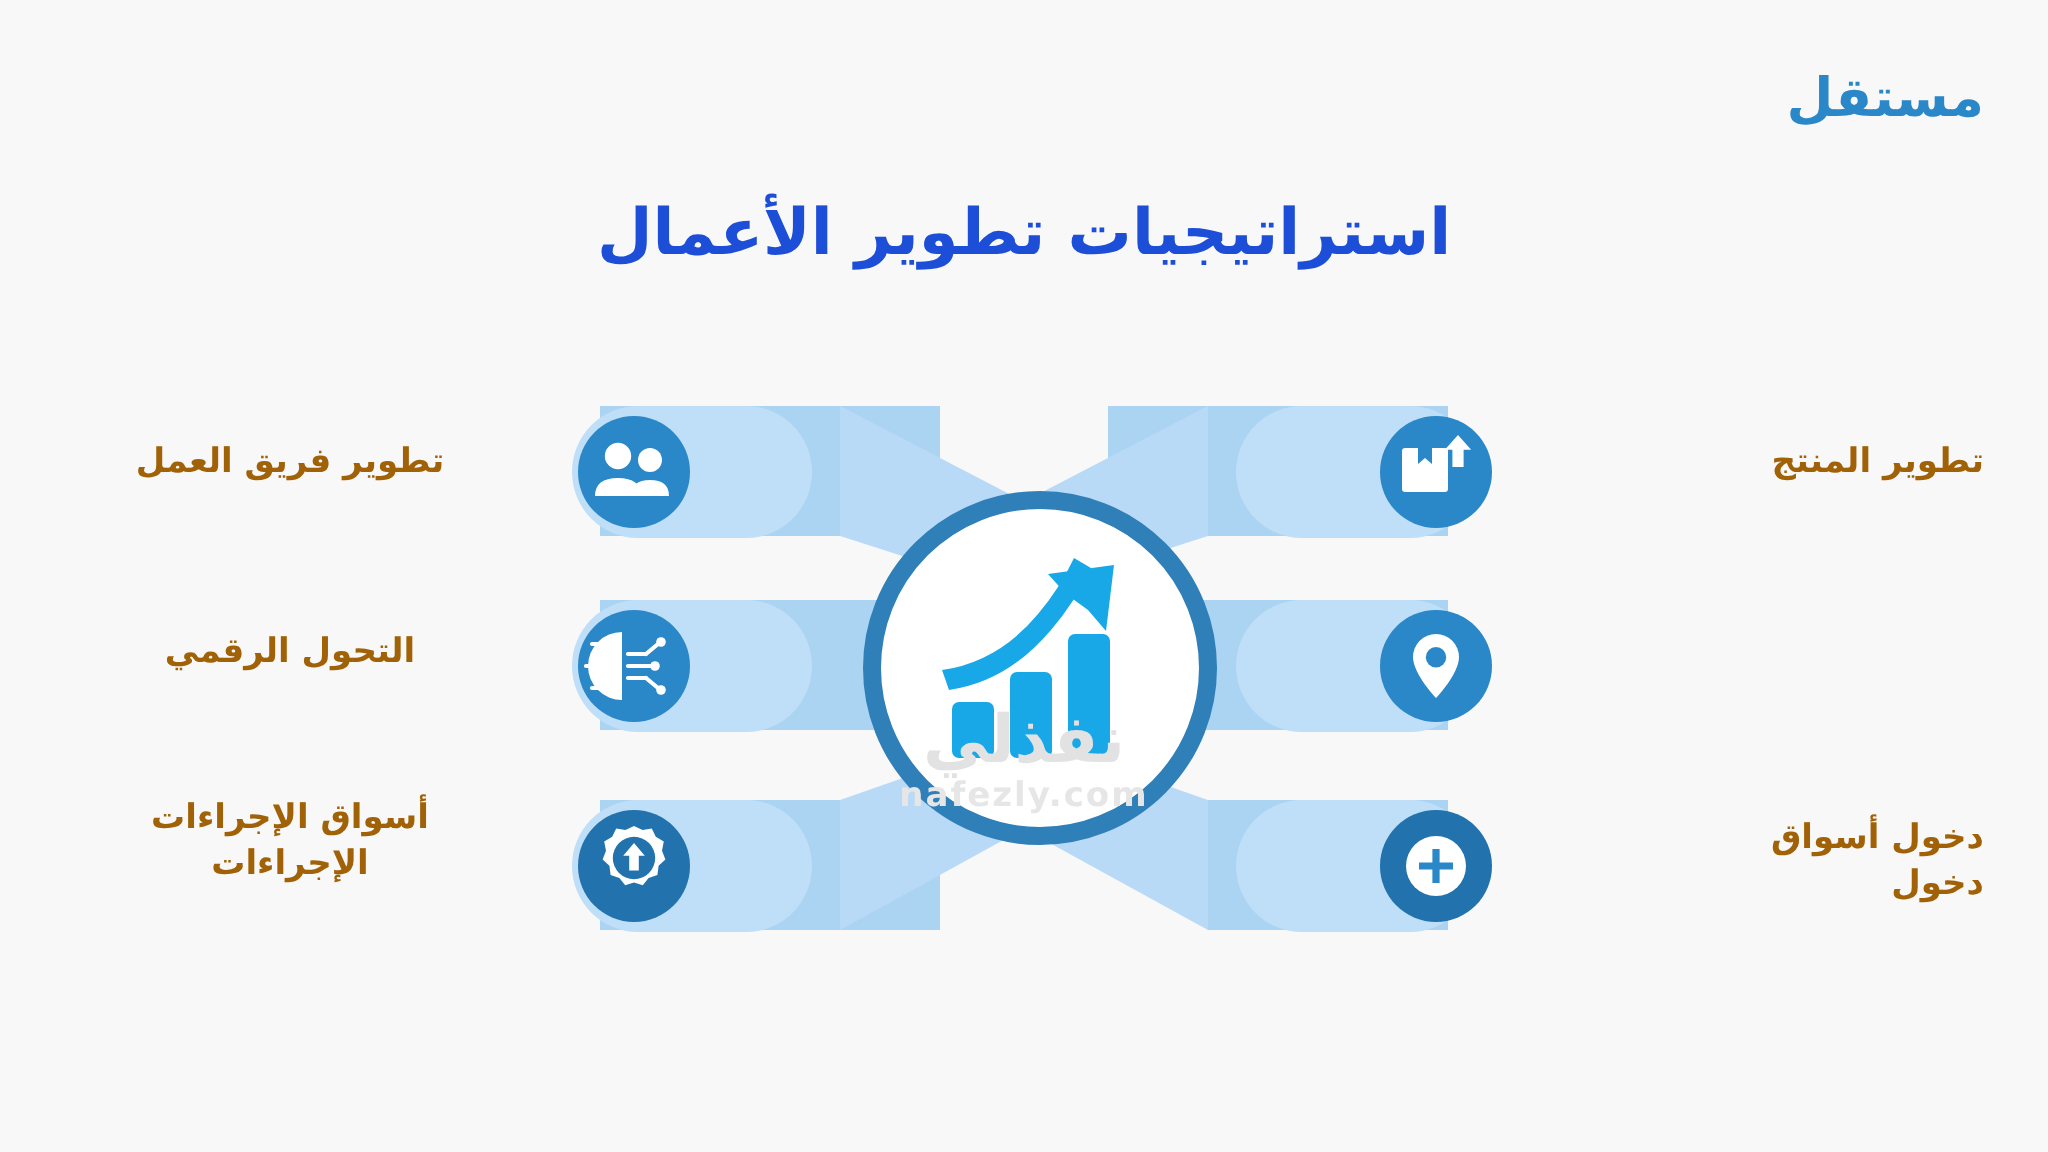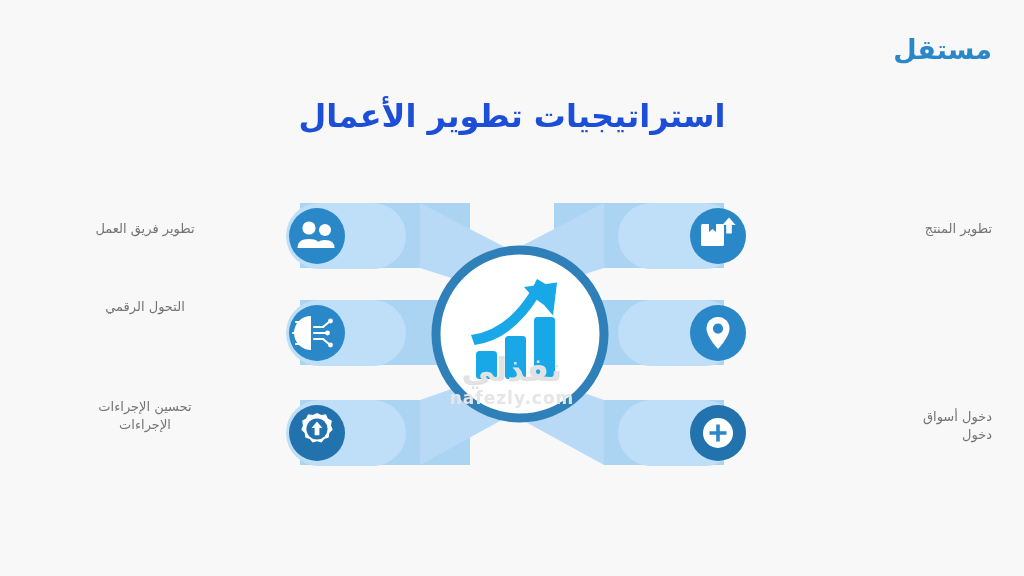--- a/index.html
+++ b/index.html
@@ -56,34 +56,34 @@
     position: absolute;
     left: 0;
     top: 0;
     width: 1024px;
     height: 576px;
   }
 
   
   .node-label {
     position: absolute;
-    font-size: 13px;
-    font-weight: 400;
-    color: #737373;
+    font-size: 17px;
+    font-weight: 700;
+    color: #a16207;
     direction: rtl;
     line-height: 1.35;
   }
   .node-label.left  { text-align: center; width: 230px; left: 30px; }
   .node-label.right { width: 230px; left: 762px; }
 
   .lbl-r1 { top: 220px; }
   .lbl-r2 { top: 300px; }
   .lbl-r3 { top: 408px; }
   .lbl-l1 { top: 220px; }
-  .lbl-l2 { top: 298px; }
+  .lbl-l2 { top: 315px; }
   .lbl-l3 { top: 398px; }
 
   
   .watermark {
     position: absolute;
     left: 0;
     bottom: 8px;
     width: 1024px;
     text-align: center;
     direction: rtl;
@@ -247,21 +247,21 @@
         <path d="M 524 287 l 33 -4.5 l -4 33 l -9 -10.5 l -11 -8 z"></path>
       </g>
     </g>
   </svg>
 
   <div class="node-label left lbl-l1">تطوير فريق العمل</div>
 
   <div class="node-label left lbl-l2">التحول الرقمي</div>
 
   <div class="node-label left lbl-l3">
-    <div>تحسين الإجراءات</div>
+    <div>أسواق الإجراءات</div>
     <div>الإجراءات</div>
   </div>
 
   <div class="node-label right lbl-r1">تطوير المنتج</div>
 
 
   <div class="node-label right lbl-r3">
     <div>دخول أسواق</div>
     <div>دخول</div>
   </div>

